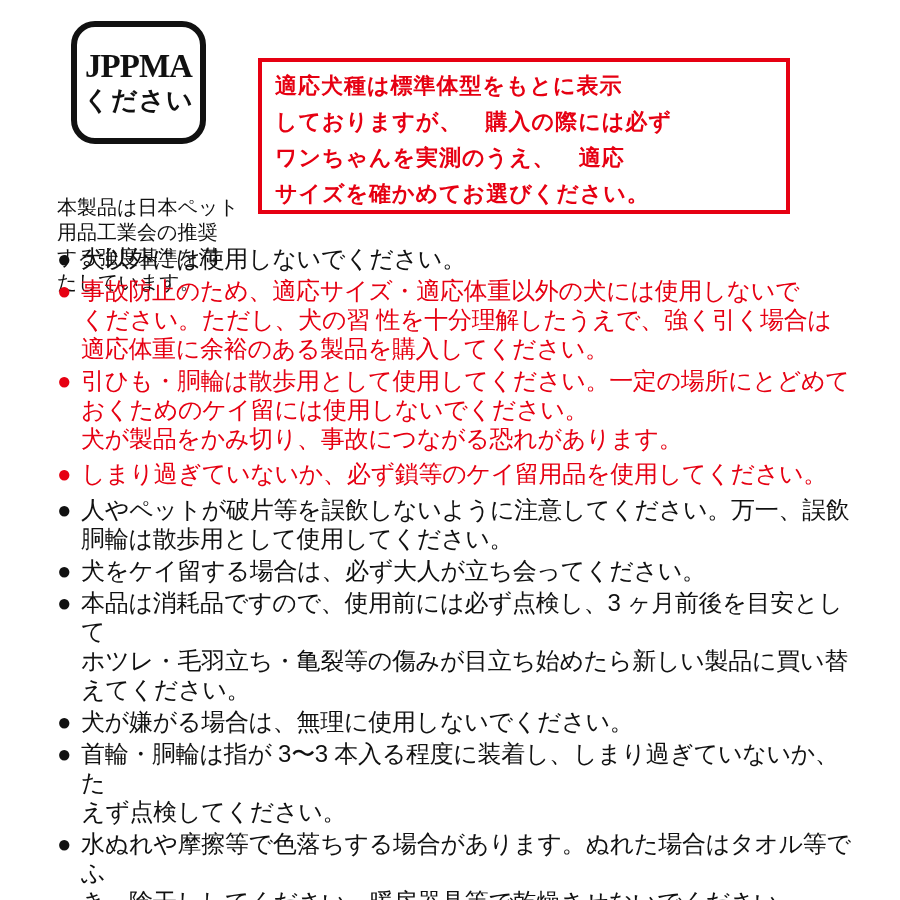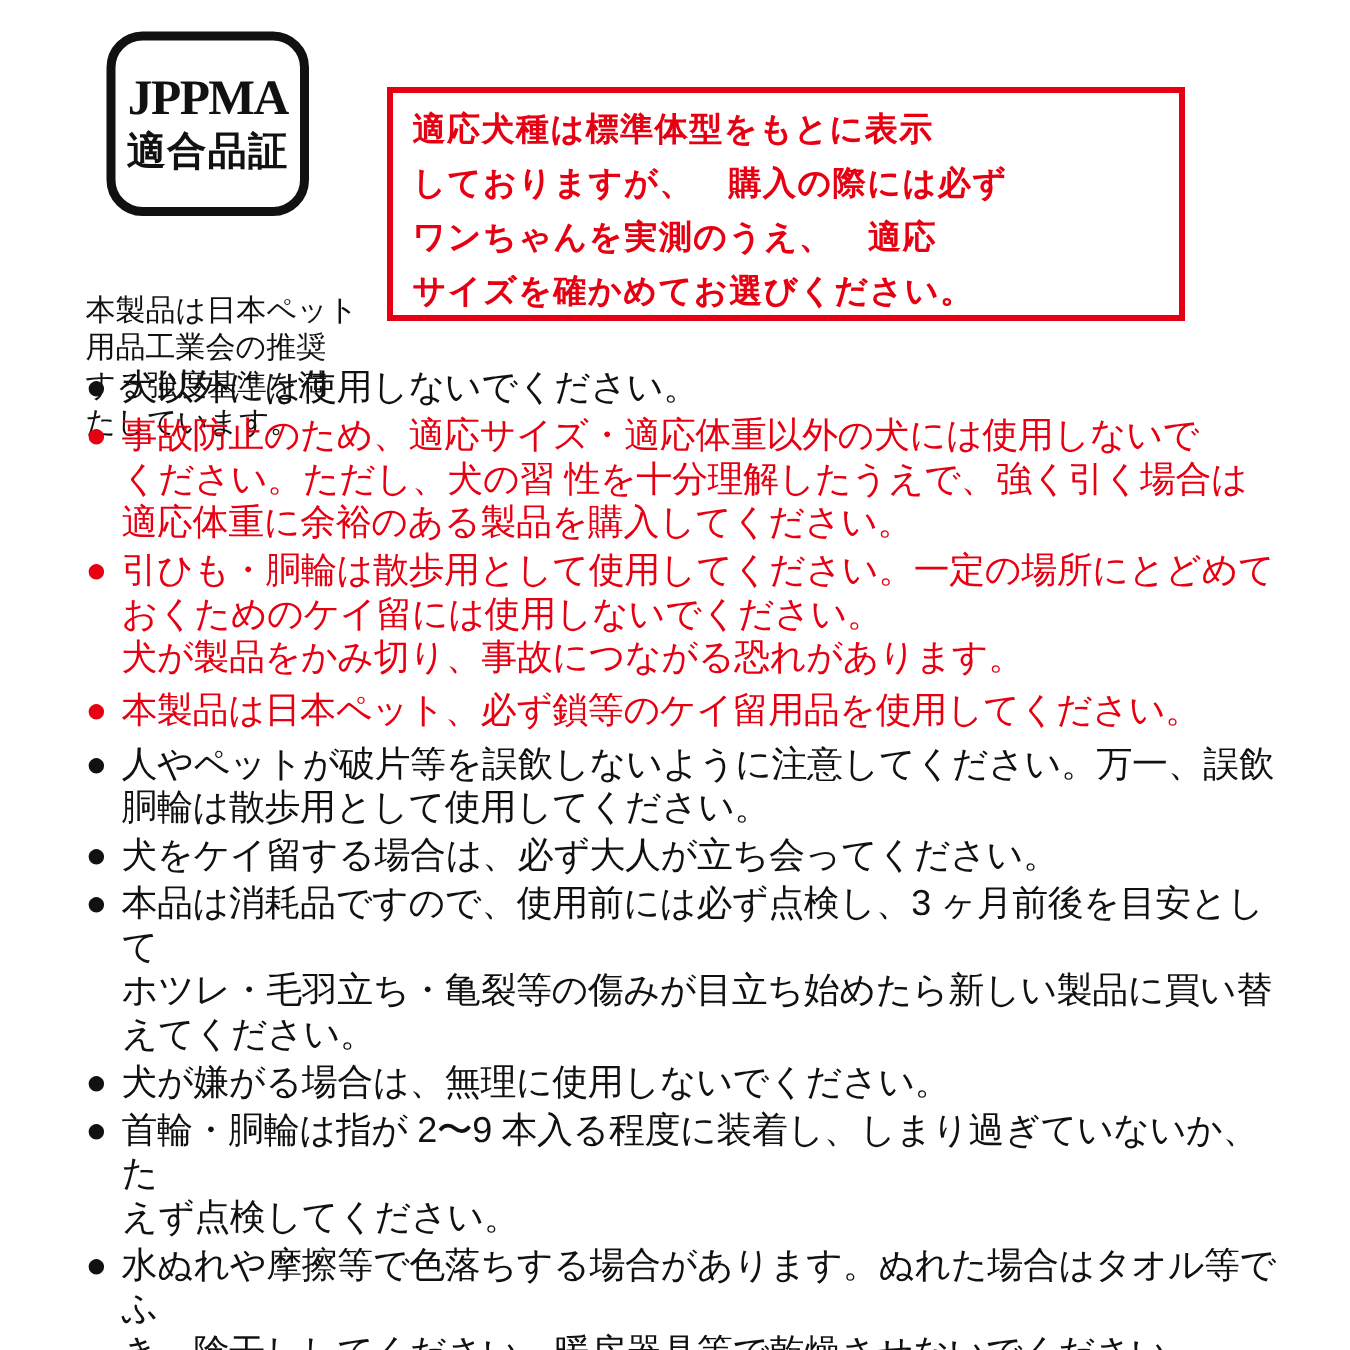--- a/index.html
+++ b/index.html
@@ -98,21 +98,21 @@
     flex: 1 1 auto;
   }
 </style>
 </head>
 <body>
 
 <div class="page">
 
   <div class="badge">
     <div class="badge-title">JPPMA</div>
-    <div class="badge-line">適合品証</div>
+    <div class="badge-line">ください</div>
   </div>
 
   <div class="badge-note">本製品は日本ペット
 用品工業会の推奨
 する強度基準を満
 たしています。</div>
 
   <div class="notice">適応犬種は標準体型をもとに表示
 しておりますが、　購入の際には必ず
 ワンちゃんを実測のうえ、　適応
@@ -134,21 +134,21 @@
 
     <div class="item" data-color="red">
       <span class="bullet">●</span>
       <span class="wtext">引ひも・胴輪は散歩用として使用してください。一定の場所にとどめて
 おくためのケイ留には使用しないでください。
 犬が製品をかみ切り、事故につながる恐れがあります。</span>
     </div>
 
     <div class="item" data-color="red">
       <span class="bullet">●</span>
-      <span class="wtext">本製品は日本ペット、必ず鎖等のケイ留用品を使用してください。</span>
+      <span class="wtext">しまり過ぎていないか、必ず鎖等のケイ留用品を使用してください。</span>
     </div>
 
     <div class="item" data-color="black">
       <span class="bullet">●</span>
       <span class="wtext">人やペットが破片等を誤飲しないように注意してください。万一、誤飲
 胴輪は散歩用として使用してください。</span>
     </div>
 
     <div class="item" data-color="black">
       <span class="bullet">●</span>
@@ -162,21 +162,21 @@
 えてください。</span>
     </div>
 
     <div class="item" data-color="black">
       <span class="bullet">●</span>
       <span class="wtext">犬が嫌がる場合は、無理に使用しないでください。</span>
     </div>
 
     <div class="item" data-color="black">
       <span class="bullet">●</span>
-      <span class="wtext">首輪・胴輪は指が 2〜9 本入る程度に装着し、しまり過ぎていないか、た
+      <span class="wtext">首輪・胴輪は指が 3〜3 本入る程度に装着し、しまり過ぎていないか、た
 えず点検してください。</span>
     </div>
 
     <div class="item" data-color="black">
       <span class="bullet">●</span>
       <span class="wtext">水ぬれや摩擦等で色落ちする場合があります。ぬれた場合はタオル等でふ
 き、陰干ししてください。暖房器具等で乾燥させないでください。</span>
     </div>
 
   </div>

